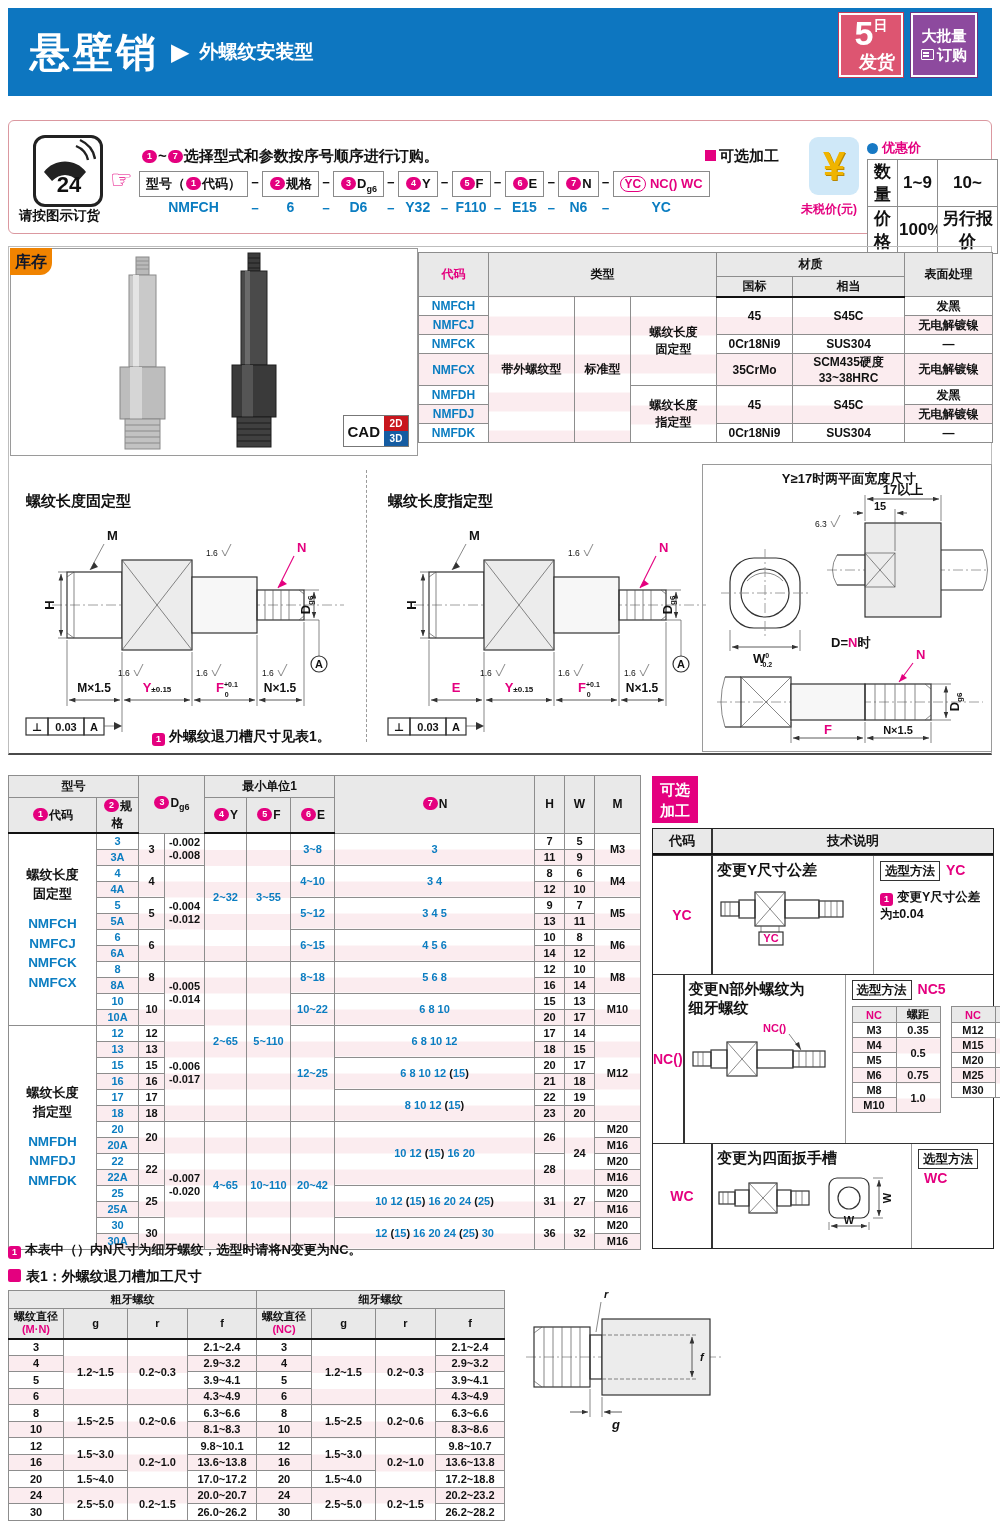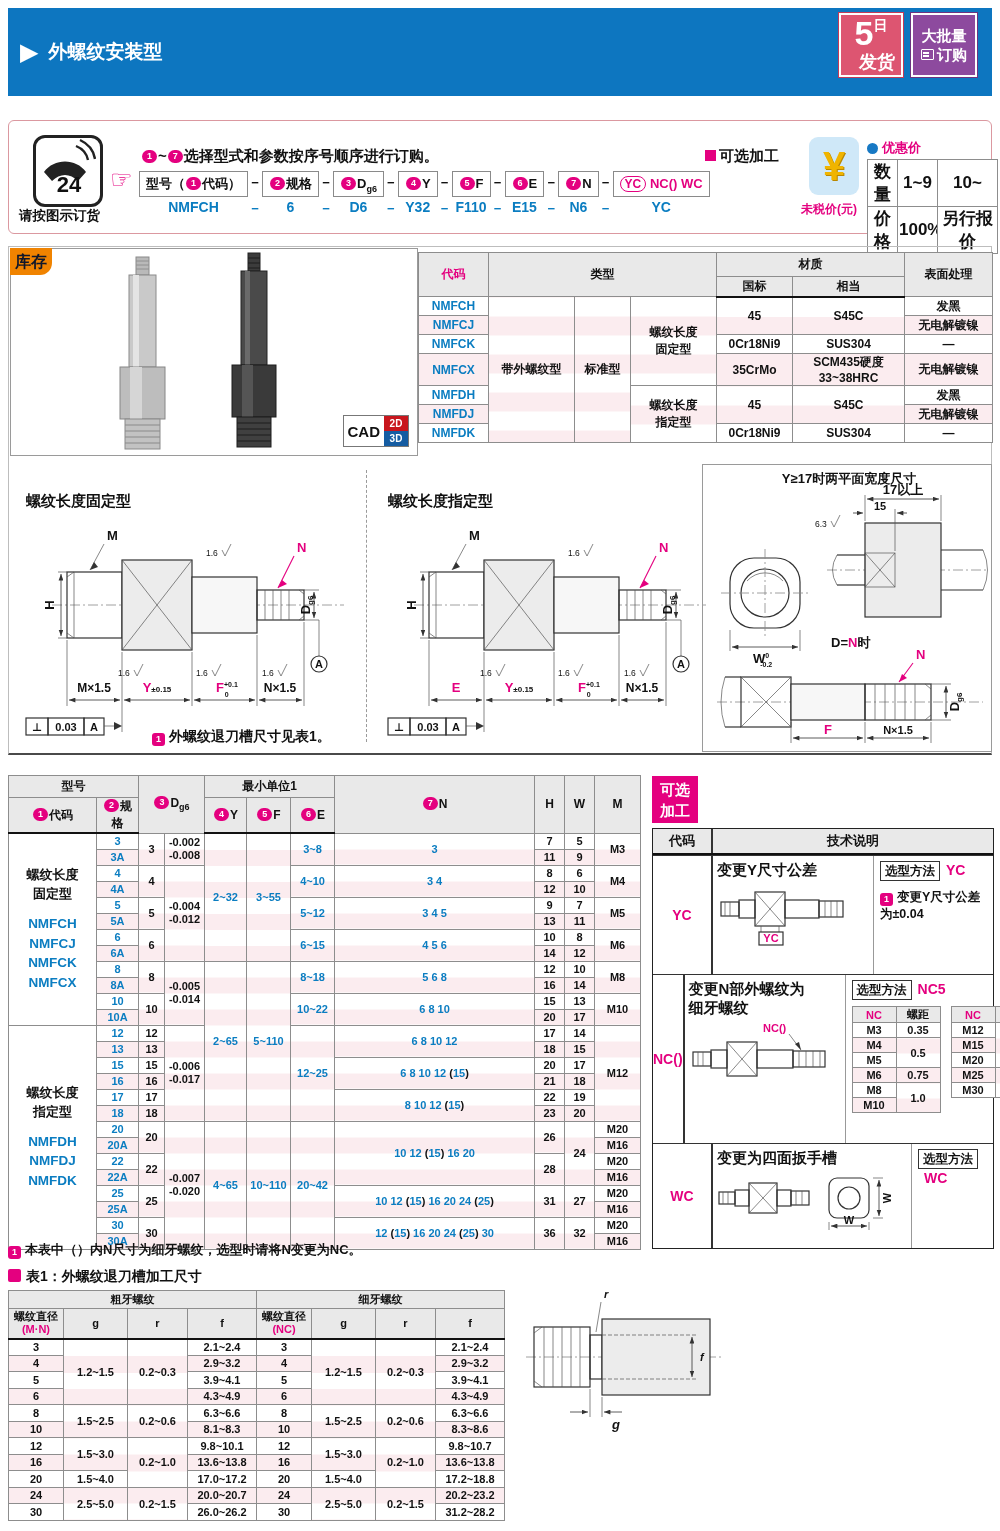--- a/index.html
+++ b/index.html
@@ -139,20 +139,21 @@
   .t-one td{font-size:11px;}
   
   #t1cap{left:8px;top:1268px;font-size:14px;font-weight:bold;}
   .capsq{display:inline-block;width:13px;height:13px;background:#e4007f;border-radius:2px;margin-right:5px;vertical-align:-1px;}
   #tone{left:8px;top:1290px;}
 </style>
 </head>
 <body>
 
 <div id="hdr" class="abs">
+  <span class="ttl">悬壁销</span>
   <span class="arr">▶</span>
   <span class="subs">
     <span class="sub2">外螺纹安装型</span>
   </span>
 </div>
 <div id="badge-ship" class="badge">
   <span class="row1">
     <span class="n5">5</span>
     <span class="dy">日</span>
   </span>
@@ -1128,21 +1129,21 @@
           <td class="">20.0~20.7</td>
           <td class="">24</td>
           <td class="sgp" rowspan="2">2.5~5.0</td>
           <td class="sgp" rowspan="2">0.2~1.5</td>
           <td class="">20.2~23.2</td>
         </tr>
         <tr>
           <td class="">30</td>
           <td class="">26.0~26.2</td>
           <td class="">30</td>
-          <td class="">31.2~28.2</td>
+          <td class="">26.2~28.2</td>
         </tr>
       </tbody>
     </table>
   </div>
 <div id="t1diag" class="abs" style="left:522px;top:1282px;"><svg width="205" height="155" viewBox="0 0 205 155">
       <defs>
         <marker id="arw" markerWidth="9" markerHeight="7" refX="8" refY="3" orient="auto">
           <path d="M0,0 L8,3 L0,6 z" fill="#333"></path>
         </marker>
         <marker id="arw2" markerWidth="9" markerHeight="7" refX="0" refY="3" orient="auto">

